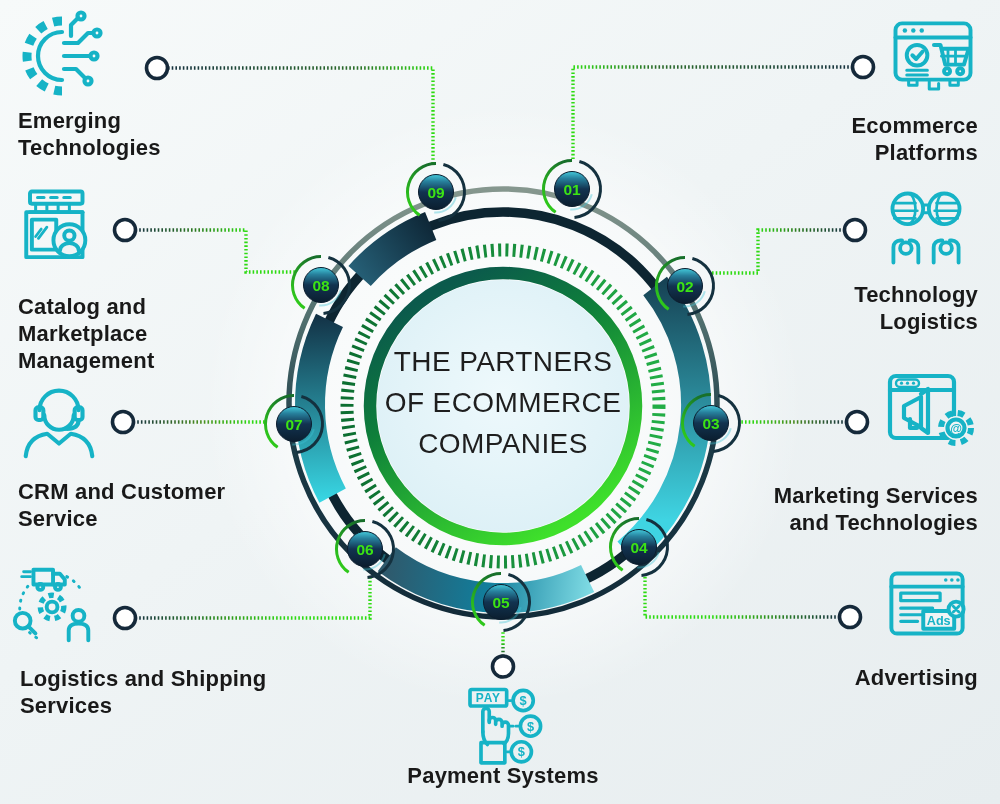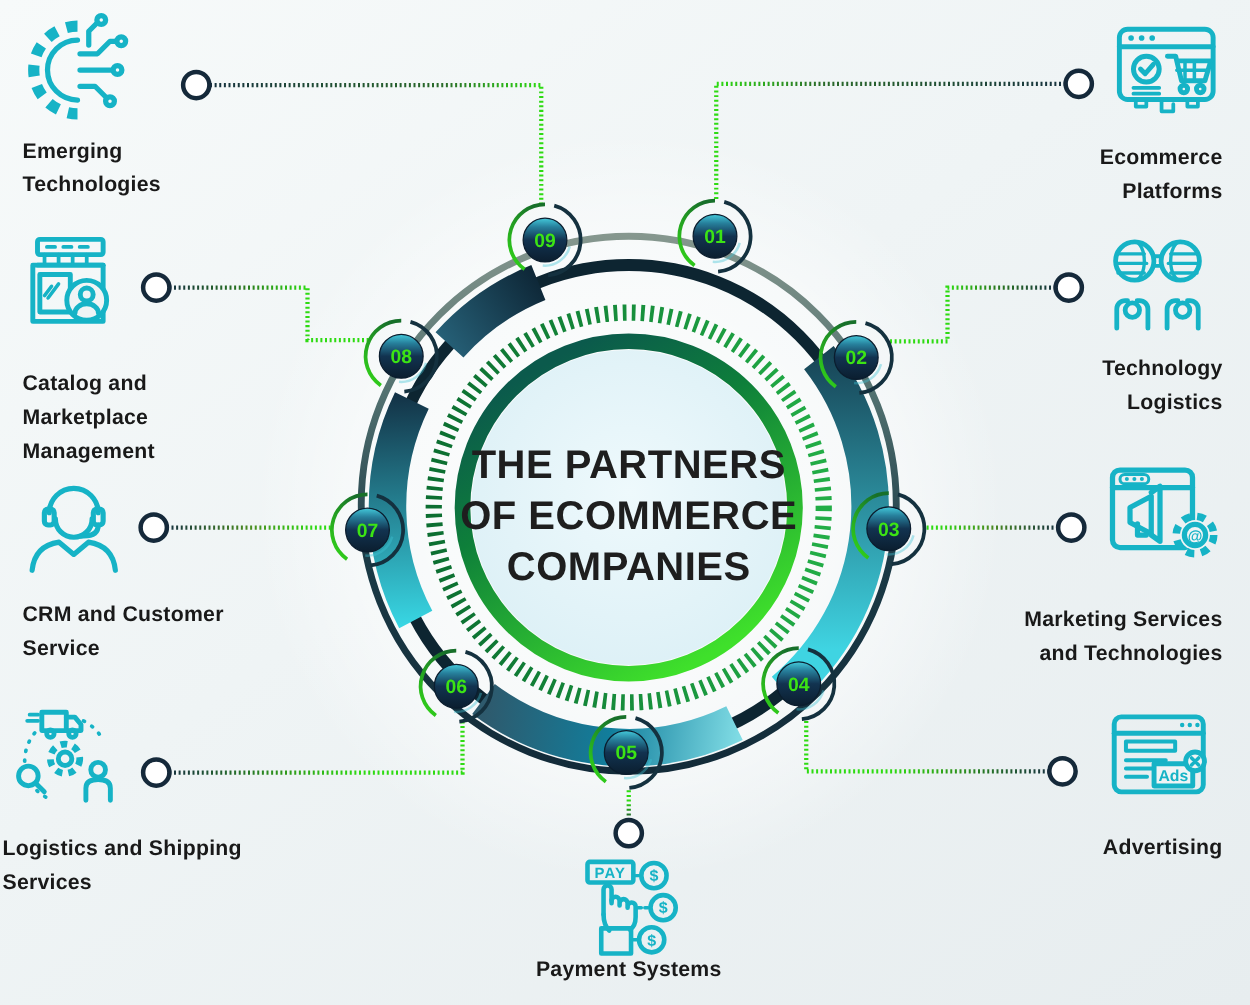--- a/index.html
+++ b/index.html
@@ -5,28 +5,28 @@
   html,body{margin:0;padding:0;}
   .stage{
     position:relative;width:1000px;height:804px;overflow:hidden;
     background:linear-gradient(145deg,#f7fafa 0%,#eff4f5 45%,#e7edef 100%);
     font-family:"Liberation Sans",sans-serif;
   }
   .hub-svg{position:absolute;left:0;top:0;}
   .icon{position:absolute;color:#16b3c6;}
   .icon svg{display:block;}
   .label{
-    position:absolute;font-weight:700;font-size:17px;line-height:27px;
+    position:absolute;font-weight:700;font-size:22px;line-height:27px;
     color:#191919;letter-spacing:.2px;white-space:nowrap;
   }
   .label.right{text-align:right;}
   .label.center{text-align:center;}
   .title{
-    position:absolute;left:343px;top:351px;width:320px;text-align:center;
-    font-weight:700;font-size:32px;line-height:41px;color:#1e1e1e;letter-spacing:.4px;
+    position:absolute;left:343px;top:341px;width:320px;text-align:center;
+    font-weight:400;font-size:28px;line-height:41px;color:#1e1e1e;letter-spacing:.4px;
   }
   .icon text{font-family:"Liberation Sans",sans-serif;font-weight:700;fill:currentColor;stroke:none;}
 </style>
 </head>
 <body>
 
 <div class="stage">
 
   <svg class="hub-svg" width="1000" height="804" viewBox="0 0 1000 804">
     <defs>
@@ -379,21 +379,21 @@
         <circle cx="51" cy="27.5" r="3"></circle>
       <path d="M16,12 h7 M14,17 h9" stroke-width="3"></path>
       <circle cx="45" cy="48" r="12" stroke-width="5.5" stroke-dasharray="5.5 5" stroke-linecap="butt"></circle>
       <circle cx="45" cy="48" r="5.5"></circle>
       <circle cx="15" cy="62" r="8"></circle>
       <path d="M21,68 l7,7"></path>
       <circle cx="72" cy="57" r="6"></circle>
       <path d="M62,82 v-10 q0,-7 10,-7 t10,7 v10"></path>
     </svg>
   </div>
-  <div class="label" style="left:2px;top:665px;">
+  <div class="label" style="left:20px;top:665px;">
     <div>Logistics and Shipping</div>
     <div>Services</div>
   </div>
 
   <div class="icon" style="left:882px;top:566px;">
     <svg width="90" height="90" viewBox="0 0 96 96" fill="none" stroke="currentColor" stroke-width="4.2" stroke-linecap="round" stroke-linejoin="round">
       <rect x="10" y="8" width="76" height="64" rx="6"></rect>
       <path d="M10,22 H86"></path>
       <circle cx="68" cy="15" r="1.9" fill="currentColor" stroke="none"></circle>
       <circle cx="74.5" cy="15" r="1.9" fill="currentColor" stroke="none"></circle>

